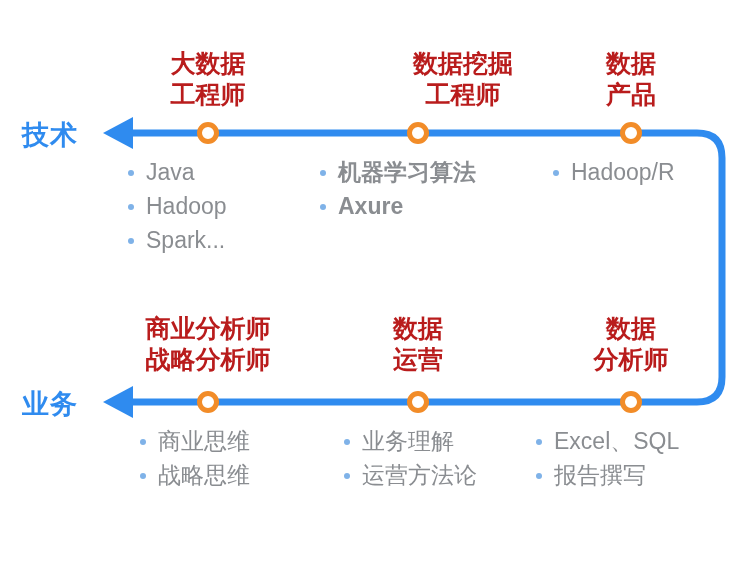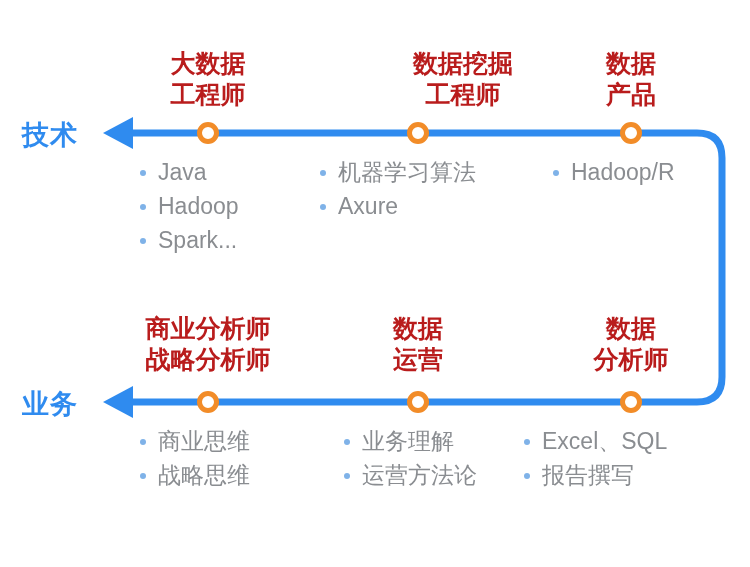--- a/index.html
+++ b/index.html
@@ -108,27 +108,27 @@
   <div class="node-title" style="left:418px; top:48px;margin-left:45px;">
     <span class="t-line">数据挖掘</span>
     <span class="t-line">工程师</span>
   </div>
 
   <div class="node-title" style="left:631px; top:48px;">
     <span class="t-line">数据</span>
     <span class="t-line">产品</span>
   </div>
 
-  <ul class="bullet-list" style="left:140px; top:155px;">
+  <ul class="bullet-list" style="left:128px; top:155px;">
     <li><span class="dot"></span><span>Java</span></li>
     <li><span class="dot"></span><span>Hadoop</span></li>
     <li><span class="dot"></span><span>Spark...</span></li>
   </ul>
 
-  <ul class="bullet-list" style="left:320px; top:155px;">
+  <ul class="bullet-list" style="left:320px; top:155px;font-weight:bold;">
     <li><span class="dot"></span><span>机器学习算法</span></li>
     <li><span class="dot"></span><span>Axure</span></li>
   </ul>
 
   <ul class="bullet-list" style="left:553px; top:155px;">
     <li><span class="dot"></span><span>Hadoop/R</span></li>
   </ul>
 
   <div class="node-title" style="left:208px; top:313px;">
     <span class="t-line">商业分析师</span>
@@ -148,18 +148,18 @@
   <ul class="bullet-list" style="left:140px; top:424px;text-align:center;">
     <li><span class="dot"></span><span>商业思维</span></li>
     <li><span class="dot"></span><span>战略思维</span></li>
   </ul>
 
   <ul class="bullet-list" style="left:344px; top:424px;">
     <li><span class="dot"></span><span>业务理解</span></li>
     <li><span class="dot"></span><span>运营方法论</span></li>
   </ul>
 
-  <ul class="bullet-list" style="left:524px; top:424px;">
+  <ul class="bullet-list" style="left:536px; top:424px;">
     <li><span class="dot"></span><span>Excel、SQL</span></li>
     <li><span class="dot"></span><span>报告撰写</span></li>
   </ul>
 
 </div>
 
 </body></html>

